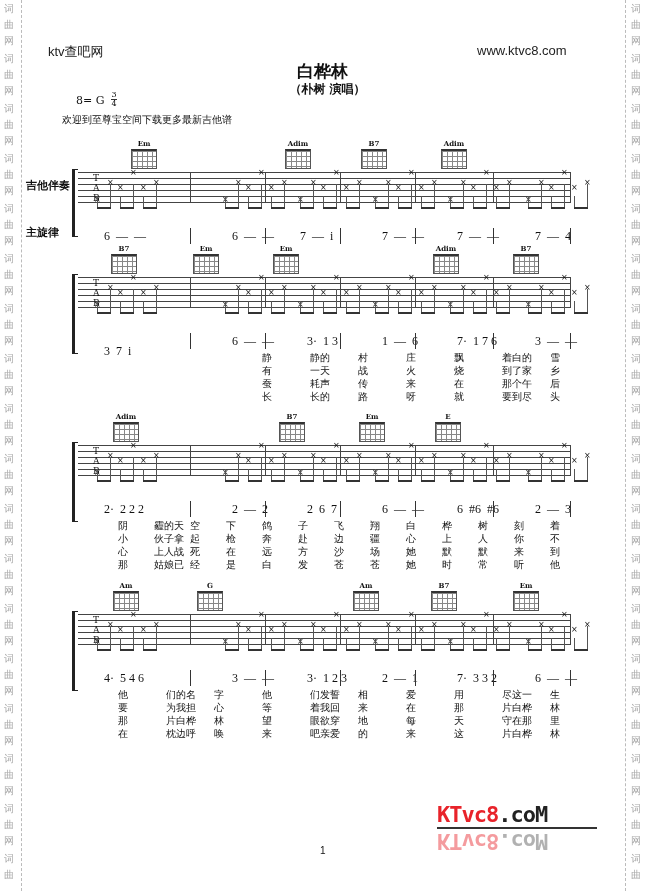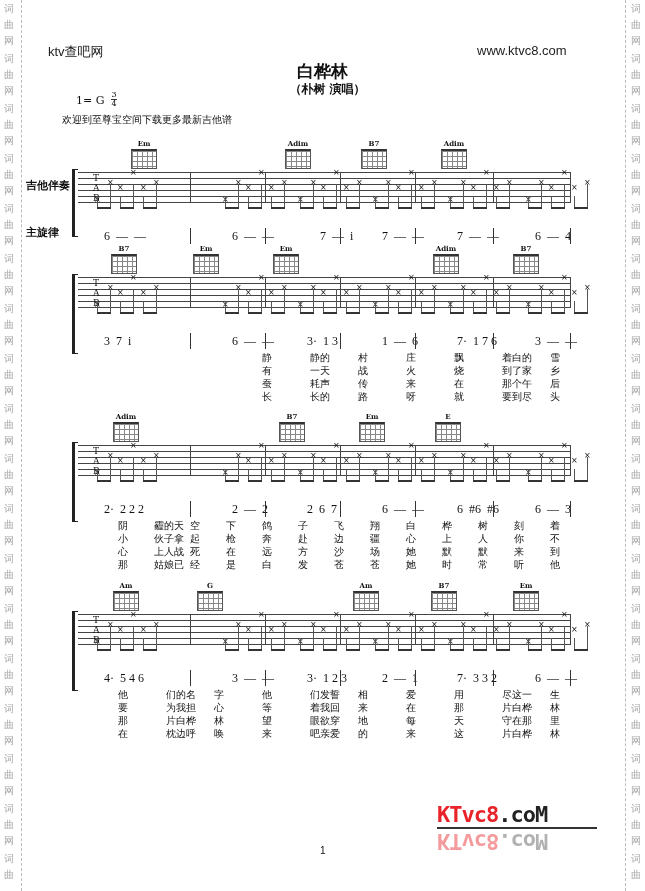--- a/index.html
+++ b/index.html
@@ -169,21 +169,21 @@
       <div class="wm-char" style="top:836px">网</div>
       <div class="wm-char" style="top:854px">词</div>
       <div class="wm-char" style="top:870px">曲</div>
     </div>
 </div>
 
 <div class="site-left">ktv查吧网</div>
 <div class="site-right">www.ktvc8.com</div>
 <div class="title">白桦林</div>
 <div class="subtitle">（朴树 演唱）</div>
-<div class="key">1= G</div>
+<div class="key">8= G</div>
 <div class="timesig">
   <div>3</div>
   <div style="border-top:1px solid #333;width:6px;margin:0 auto;"></div>
   <div>4</div>
 </div>
 <div class="welcome">欢迎到至尊宝空间下载更多最新吉他谱</div>
 
 <div class="label" style="left:26px;top:178px;">吉他伴奏</div>
 <div class="label" style="left:26px;top:225px;">主旋律</div>
 
@@ -307,27 +307,27 @@
       <div class="stem" style="left:564px;top:184px;height:24px"></div>
       <div class="beam" style="left:551px;top:207px;width:14px"></div>
       <div class="x" style="left:571px;top:184px">×</div>
       <div class="x" style="left:584px;top:179px">×</div>
       <div class="stem" style="left:574px;top:196px;height:12px"></div>
       <div class="stem" style="left:587px;top:184px;height:24px"></div>
       <div class="beam" style="left:574px;top:207px;width:14px"></div>
       <div class="jianpu" style="left:104px;top:230px;white-space:pre">6  —  —</div>
       <div class="jianpu" style="left:232px;top:230px;white-space:pre">6  —  —</div>
       <div class="jbar" style="left:190px;top:228px"></div>
-      <div class="jianpu" style="left:320px;top:230px;white-space:pre">7  —  i</div>
+      <div class="jianpu" style="left:300px;top:230px;white-space:pre">7  —  i</div>
       <div class="jbar" style="left:265px;top:228px"></div>
       <div class="jianpu" style="left:382px;top:230px;white-space:pre">7  —  —</div>
       <div class="jbar" style="left:340px;top:228px"></div>
       <div class="jianpu" style="left:457px;top:230px;white-space:pre">7  —  —</div>
       <div class="jbar" style="left:415px;top:228px"></div>
-      <div class="jianpu" style="left:535px;top:230px;white-space:pre">6  —  4</div>
+      <div class="jianpu" style="left:535px;top:230px;white-space:pre">7  —  4</div>
       <div class="jbar" style="left:493px;top:228px"></div>
       <div class="jbar" style="left:570px;top:228px"></div>
     </div>
     <div>
       <div class="chord" style="left:110px;top:245px">
       <span class="chord-name">B7</span>
       <div class="chord-grid"></div>
       </div>
       <div class="chord" style="left:192px;top:245px">
       <span class="chord-name">Em</span>
@@ -444,21 +444,21 @@
       <div class="x" style="left:548px;top:289px">×</div>
       <div class="x" style="left:561px;top:274px">×</div>
       <div class="stem" style="left:551px;top:301px;height:12px"></div>
       <div class="stem" style="left:564px;top:289px;height:24px"></div>
       <div class="beam" style="left:551px;top:312px;width:14px"></div>
       <div class="x" style="left:571px;top:289px">×</div>
       <div class="x" style="left:584px;top:284px">×</div>
       <div class="stem" style="left:574px;top:301px;height:12px"></div>
       <div class="stem" style="left:587px;top:289px;height:24px"></div>
       <div class="beam" style="left:574px;top:312px;width:14px"></div>
-      <div class="jianpu" style="left:104px;top:335px;white-space:pre">3  7  i</div>
+      <div class="jianpu" style="left:104px;top:345px;white-space:pre">3  7  i</div>
       <div class="jianpu" style="left:232px;top:335px;white-space:pre">6  —  —</div>
       <div class="jbar" style="left:190px;top:333px"></div>
       <div class="jianpu" style="left:307px;top:335px;white-space:pre">3·  1 3</div>
       <div class="jbar" style="left:265px;top:333px"></div>
       <div class="jianpu" style="left:382px;top:335px;white-space:pre">1  —  6</div>
       <div class="jbar" style="left:340px;top:333px"></div>
       <div class="jianpu" style="left:457px;top:335px;white-space:pre">7·  1 7 6</div>
       <div class="jbar" style="left:415px;top:333px"></div>
       <div class="jianpu" style="left:535px;top:335px;white-space:pre">3  —  —</div>
       <div class="jbar" style="left:493px;top:333px"></div>
@@ -617,21 +617,21 @@
       <div class="beam" style="left:574px;top:480px;width:14px"></div>
       <div class="jianpu" style="left:104px;top:503px;white-space:pre">2·  2 2 2</div>
       <div class="jianpu" style="left:232px;top:503px;white-space:pre">2  —  2</div>
       <div class="jbar" style="left:190px;top:501px"></div>
       <div class="jianpu" style="left:307px;top:503px;white-space:pre">2  6  7</div>
       <div class="jbar" style="left:265px;top:501px"></div>
       <div class="jianpu" style="left:382px;top:503px;white-space:pre">6  —  —</div>
       <div class="jbar" style="left:340px;top:501px"></div>
       <div class="jianpu" style="left:457px;top:503px;white-space:pre">6  #6  #6</div>
       <div class="jbar" style="left:415px;top:501px"></div>
-      <div class="jianpu" style="left:535px;top:503px;white-space:pre">6  —  3</div>
+      <div class="jianpu" style="left:535px;top:503px;white-space:pre">2  —  3</div>
       <div class="jbar" style="left:493px;top:501px"></div>
       <div class="jbar" style="left:570px;top:501px"></div>
       <div class="lyric" style="left:118px;top:521px">阴</div>
       <div class="lyric" style="left:154px;top:521px">霾的天</div>
       <div class="lyric" style="left:190px;top:521px">空</div>
       <div class="lyric" style="left:226px;top:521px">下</div>
       <div class="lyric" style="left:262px;top:521px">鸽</div>
       <div class="lyric" style="left:298px;top:521px">子</div>
       <div class="lyric" style="left:334px;top:521px">飞</div>
       <div class="lyric" style="left:370px;top:521px">翔</div>

